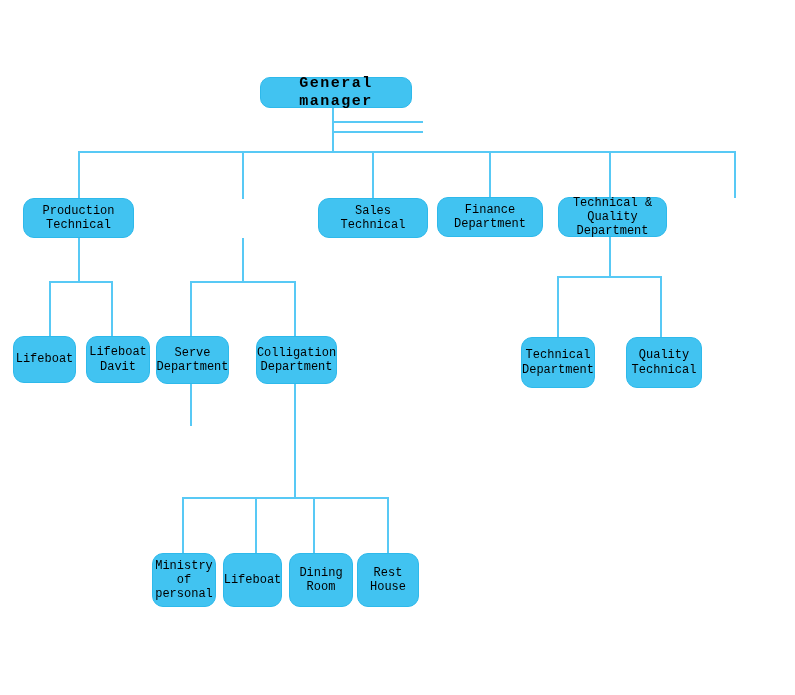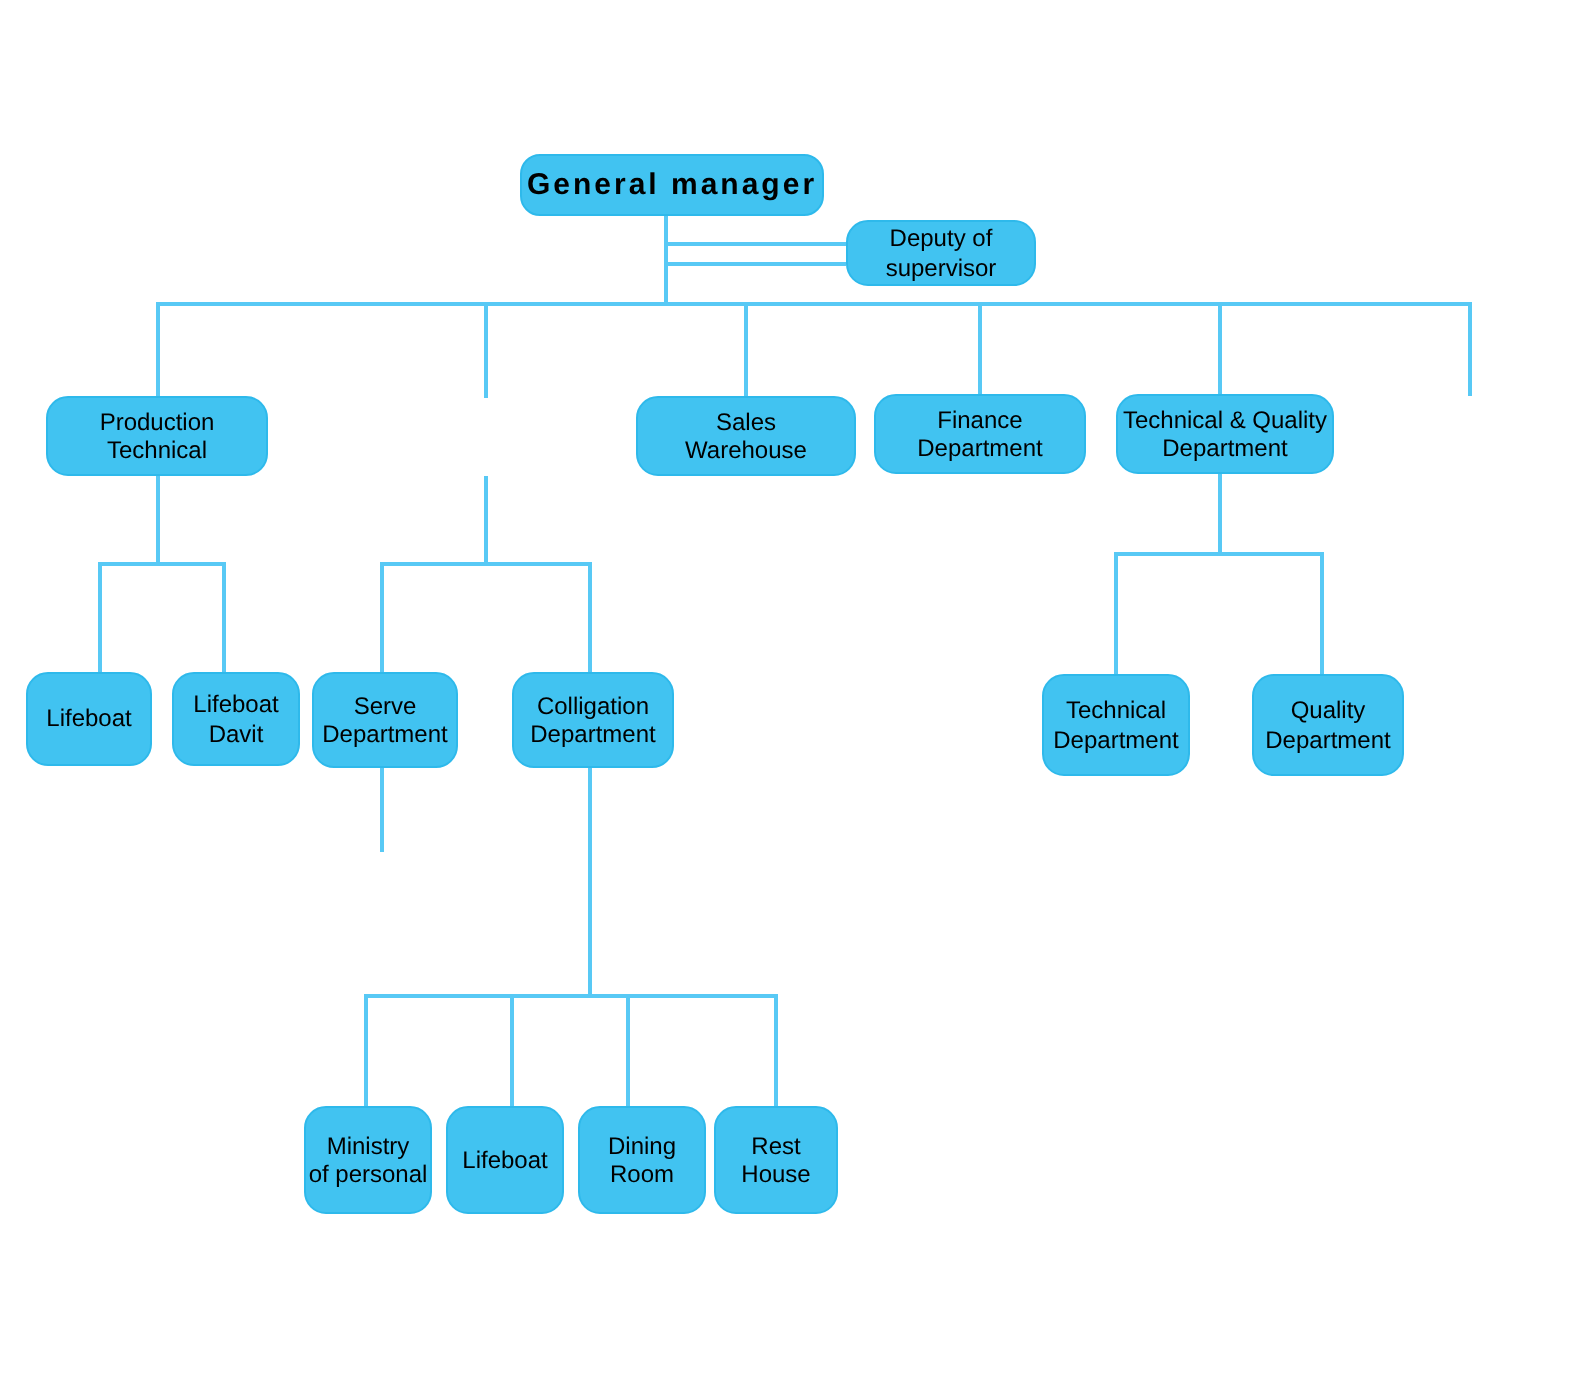--- a/index.html
+++ b/index.html
@@ -1,18 +1,18 @@
 <!DOCTYPE html>
 <html><head>
 <meta charset="utf-8">
 <style>
   html,body{margin:0;padding:0;background:#ffffff;}
   .canvas{
     position:relative;width:795px;height:695px;background:#ffffff;
-    font-family:Liberation Sans, sans-serif;color:#000;overflow:hidden;border-radius:17px;
+    font-family:Liberation Mono, monospace;color:#000;overflow:hidden;border-radius:17px;
   }
   .node{
     position:absolute;background:#41c3f1;border:1px solid #2eb9eb;
     border-radius:11px;box-sizing:border-box;
     display:flex;align-items:center;justify-content:center;
     text-align:center;white-space:pre-line;
     font-size:12px;line-height:1.18;color:#000;
   }
   .node.title{
     font-weight:bold;font-size:15px;letter-spacing:1.5px;border-radius:10px;
@@ -53,43 +53,41 @@
   <div class="seg" style="left:190px;top:384px;width:2px;height:42px"></div>
 
   <div class="seg" style="left:294px;top:384px;width:2px;height:113px"></div>
   <div class="seg" style="left:182px;top:497px;width:207px;height:2px"></div>
   <div class="seg" style="left:182px;top:497px;width:2px;height:56px"></div>
   <div class="seg" style="left:255px;top:497px;width:2px;height:56px"></div>
   <div class="seg" style="left:313px;top:497px;width:2px;height:56px"></div>
   <div class="seg" style="left:387px;top:497px;width:2px;height:56px"></div>
 
   <div class="node title" style="left:260px;top:77px;width:152px;height:31px">General manager</div>
-  <div class="node" style="left:423px;top:110px;width:95px;height:33px">Deputy of
-supervisor</div>
 
   <div class="node" style="left:23px;top:198px;width:111px;height:40px">Production
 Technical</div>
   <div class="node" style="left:318px;top:198px;width:110px;height:40px">Sales
-Warehouse</div>
+Technical</div>
   <div class="node" style="left:437px;top:197px;width:106px;height:40px">Finance
 Department</div>
   <div class="node" style="left:558px;top:197px;width:109px;height:40px">Technical &amp; Quality
 Department</div>
 
   <div class="node" style="left:13px;top:336px;width:63px;height:47px">Lifeboat</div>
   <div class="node" style="left:86px;top:336px;width:64px;height:47px">Lifeboat
 Davit</div>
   <div class="node" style="left:156px;top:336px;width:73px;height:48px">Serve
 Department</div>
   <div class="node" style="left:256px;top:336px;width:81px;height:48px">Colligation
 Department</div>
   <div class="node" style="left:521px;top:337px;width:74px;height:51px">Technical
 Department</div>
   <div class="node" style="left:626px;top:337px;width:76px;height:51px">Quality
-Department</div>
+Technical</div>
 
 
   <div class="node" style="left:152px;top:553px;width:64px;height:54px">Ministry
 of personal</div>
   <div class="node" style="left:223px;top:553px;width:59px;height:54px">Lifeboat</div>
   <div class="node" style="left:289px;top:553px;width:64px;height:54px">Dining
 Room</div>
   <div class="node" style="left:357px;top:553px;width:62px;height:54px">Rest
 House</div>
 

